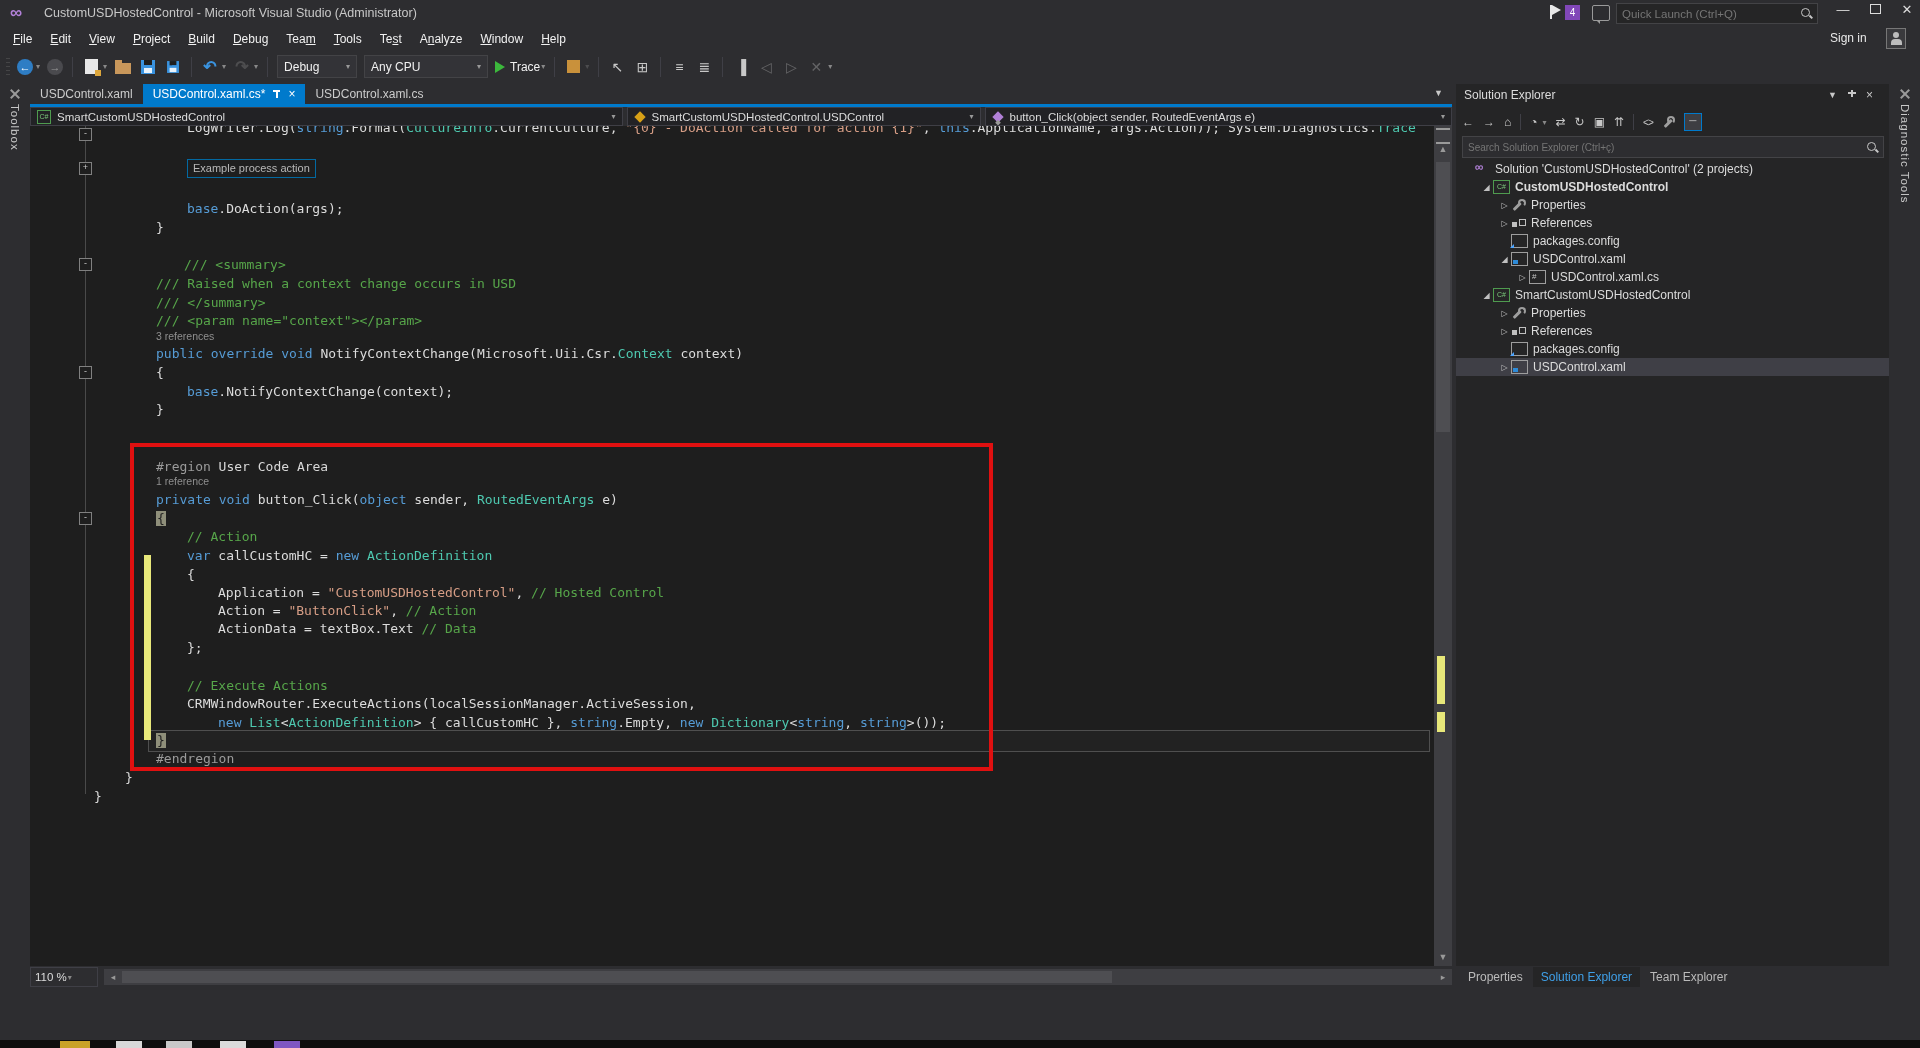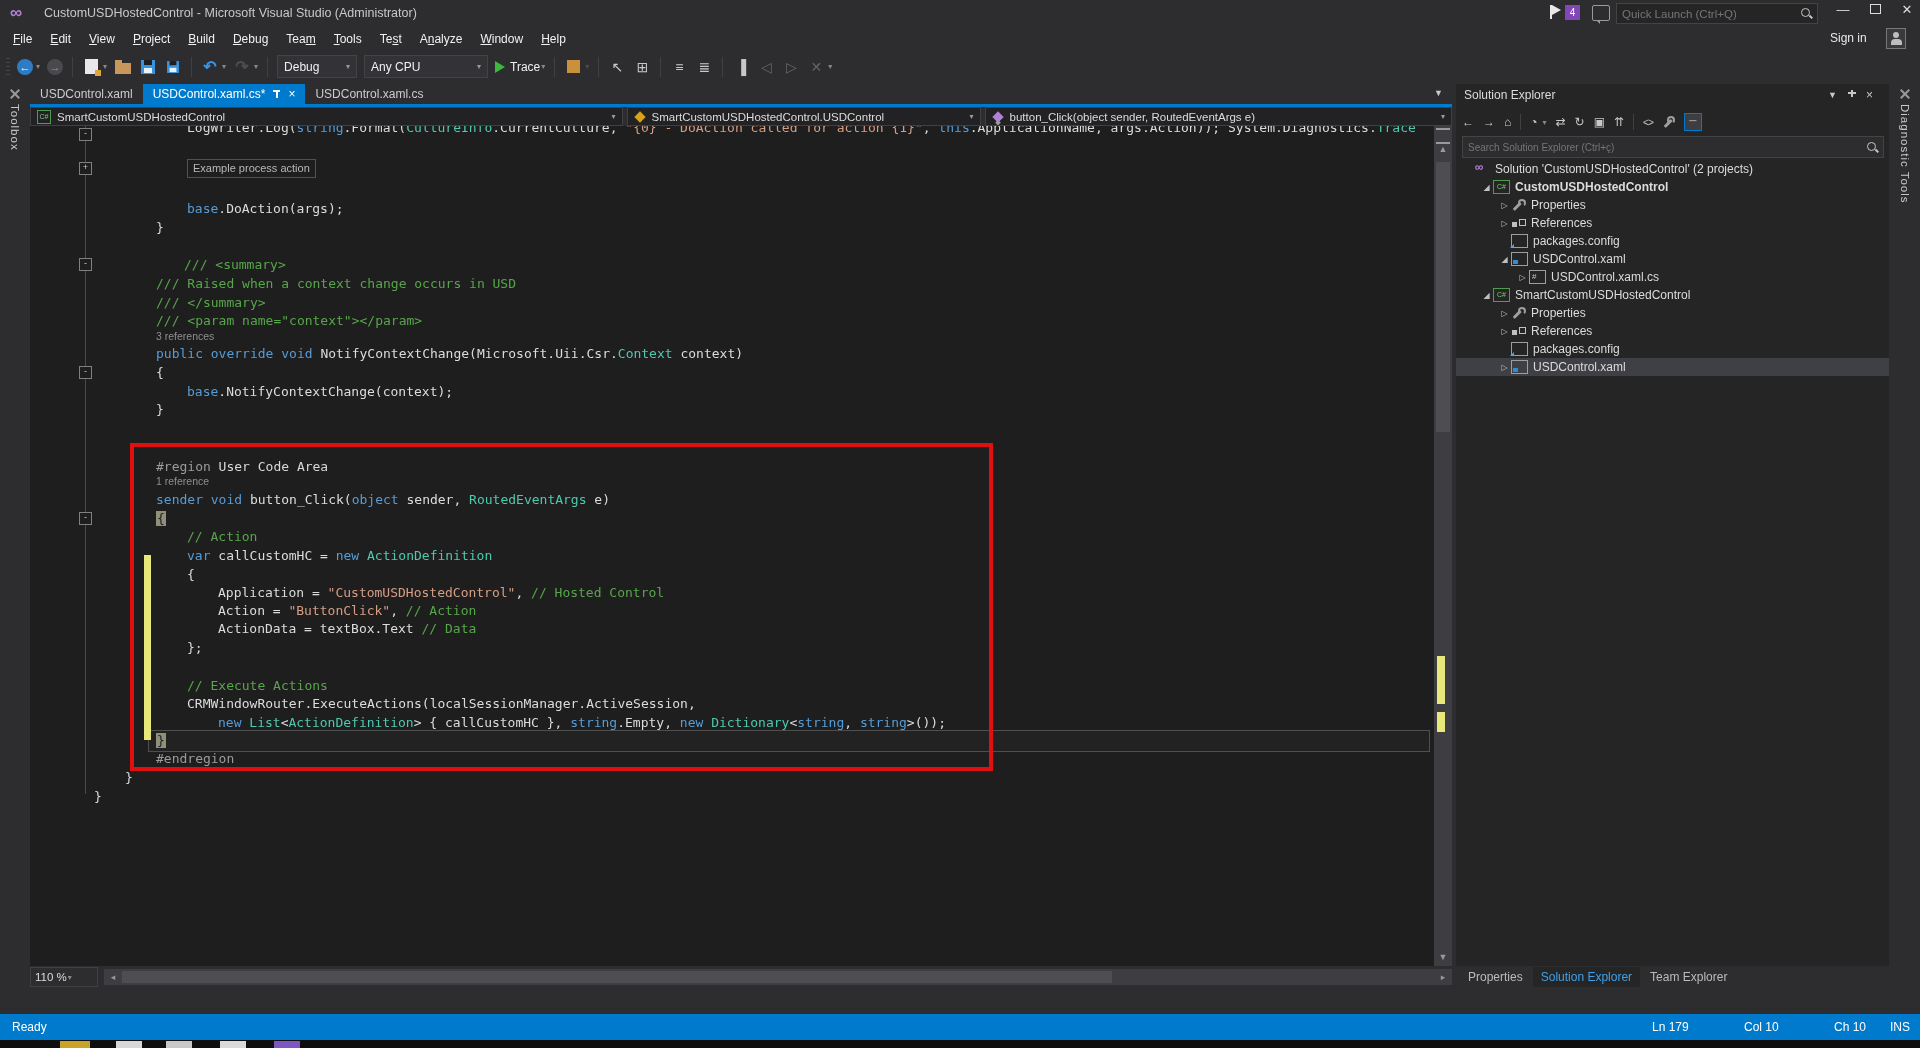--- a/index.html
+++ b/index.html
@@ -299,21 +299,21 @@
         <div class="code-line abs" style="left: 126px; top: 148px;"><span class="tk-c">/// Raised when a context change occurs in USD</span></div>
         <div class="code-line abs" style="left: 126px; top: 167px;"><span class="tk-c">/// &lt;/summary&gt;</span></div>
         <div class="code-line abs" style="left: 126px; top: 185px;"><span class="tk-c">/// &lt;param name="context"&gt;&lt;/param&gt;</span></div>
         <div class="code-line lens abs" style="left: 126px; top: 203px;">3 references</div>
         <div class="code-line abs" style="left: 126px; top: 218px;"><span class="tk-k">public</span><span class="tk-p"> </span><span class="tk-k">override</span><span class="tk-p"> </span><span class="tk-k">void</span><span class="tk-p"> NotifyContextChange(Microsoft.Uii.Csr.</span><span class="tk-t">Context</span><span class="tk-p"> context)</span></div>
         <div class="code-line abs" style="left: 126px; top: 237px;"><span class="tk-p">{</span></div>
         <div class="code-line abs" style="left: 157px; top: 256px;"><span class="tk-k">base</span><span class="tk-p">.NotifyContextChange(context);</span></div>
         <div class="code-line abs" style="left: 126px; top: 274px;"><span class="tk-p">}</span></div>
         <div class="code-line abs" style="left: 126px; top: 331px;"><span class="tk-d">#region</span><span class="tk-w"> User Code Area</span></div>
         <div class="code-line lens abs" style="left: 126px; top: 348px;">1 reference</div>
-        <div class="code-line abs" style="left: 126px; top: 364px;"><span class="tk-k">sender</span><span class="tk-p"> </span><span class="tk-k">void</span><span class="tk-p"> button_Click(</span><span class="tk-k">object</span><span class="tk-p"> sender, </span><span class="tk-t">RoutedEventArgs</span><span class="tk-p"> e)</span></div>
+        <div class="code-line abs" style="left: 126px; top: 364px;"><span class="tk-k">private</span><span class="tk-p"> </span><span class="tk-k">void</span><span class="tk-p"> button_Click(</span><span class="tk-k">object</span><span class="tk-p"> sender, </span><span class="tk-t">RoutedEventArgs</span><span class="tk-p"> e)</span></div>
         <div class="code-line abs" style="left: 126px; top: 383px;"><span class="tk-b">{</span></div>
         <div class="code-line abs" style="left: 157px; top: 401px;"><span class="tk-c">// Action</span></div>
         <div class="code-line abs" style="left: 157px; top: 420px;"><span class="tk-k">var</span><span class="tk-p"> callCustomHC = </span><span class="tk-k">new</span><span class="tk-p"> </span><span class="tk-t">ActionDefinition</span></div>
         <div class="code-line abs" style="left: 157px; top: 439px;"><span class="tk-p">{</span></div>
         <div class="code-line abs" style="left: 188px; top: 457px;"><span class="tk-p">Application = </span><span class="tk-s">"CustomUSDHostedControl"</span><span class="tk-p">, </span><span class="tk-c">// Hosted Control</span></div>
         <div class="code-line abs" style="left: 188px; top: 475px;"><span class="tk-p">Action = </span><span class="tk-s">"ButtonClick"</span><span class="tk-p">, </span><span class="tk-c">// Action</span></div>
         <div class="code-line abs" style="left: 188px; top: 493px;"><span class="tk-p">ActionData = textBox.Text </span><span class="tk-c">// Data</span></div>
         <div class="code-line abs" style="left: 157px; top: 512px;"><span class="tk-p">};</span></div>
         <div class="code-line abs" style="left: 157px; top: 550px;"><span class="tk-c">// Execute Actions</span></div>
         <div class="code-line abs" style="left: 157px; top: 568px;"><span class="tk-p">CRMWindowRouter.ExecuteActions(localSessionManager.ActiveSession,</span></div>
@@ -456,27 +456,20 @@
       </div>
   </div>
 
   <div id="panel-tabs" class="abs">
       <div class="ptab">Properties</div>
       <div class="ptab active">Solution Explorer</div>
       <div class="ptab">Team Explorer</div>
     </div>
 
 
-  <div id="statusbar" class="abs" style="background: rgb(0, 122, 204);">
-    <span id="status-ready" class="abs">Ready</span>
-    <span class="abs status-field" style="left:1652px;">Ln 179</span>
-    <span class="abs status-field" style="left:1744px;">Col 10</span>
-    <span class="abs status-field" style="left:1834px;">Ch 10</span>
-    <span class="abs status-field" style="left:1890px;">INS</span>
-  </div>
 
   <div id="taskbar" class="abs">
       <div class="task-frag" style="left: 60px; width: 30px; background: rgb(201, 162, 39);"></div>
       <div class="task-frag" style="left: 116px; width: 26px; background: rgb(216, 216, 216);"></div>
       <div class="task-frag" style="left: 166px; width: 26px; background: rgb(200, 200, 200);"></div>
       <div class="task-frag" style="left: 220px; width: 26px; background: rgb(218, 218, 218);"></div>
       <div class="task-frag" style="left: 274px; width: 26px; background: rgb(126, 87, 194);"></div>
     </div>
 
 </div>

